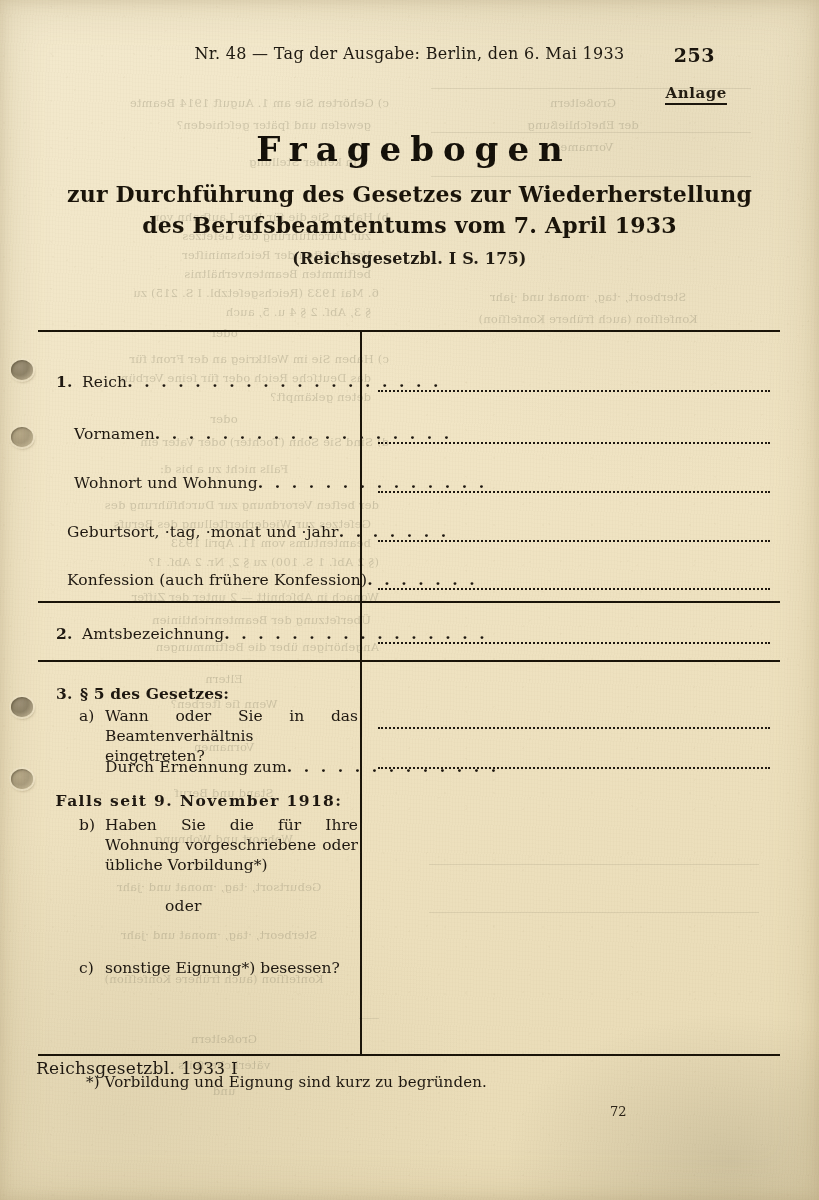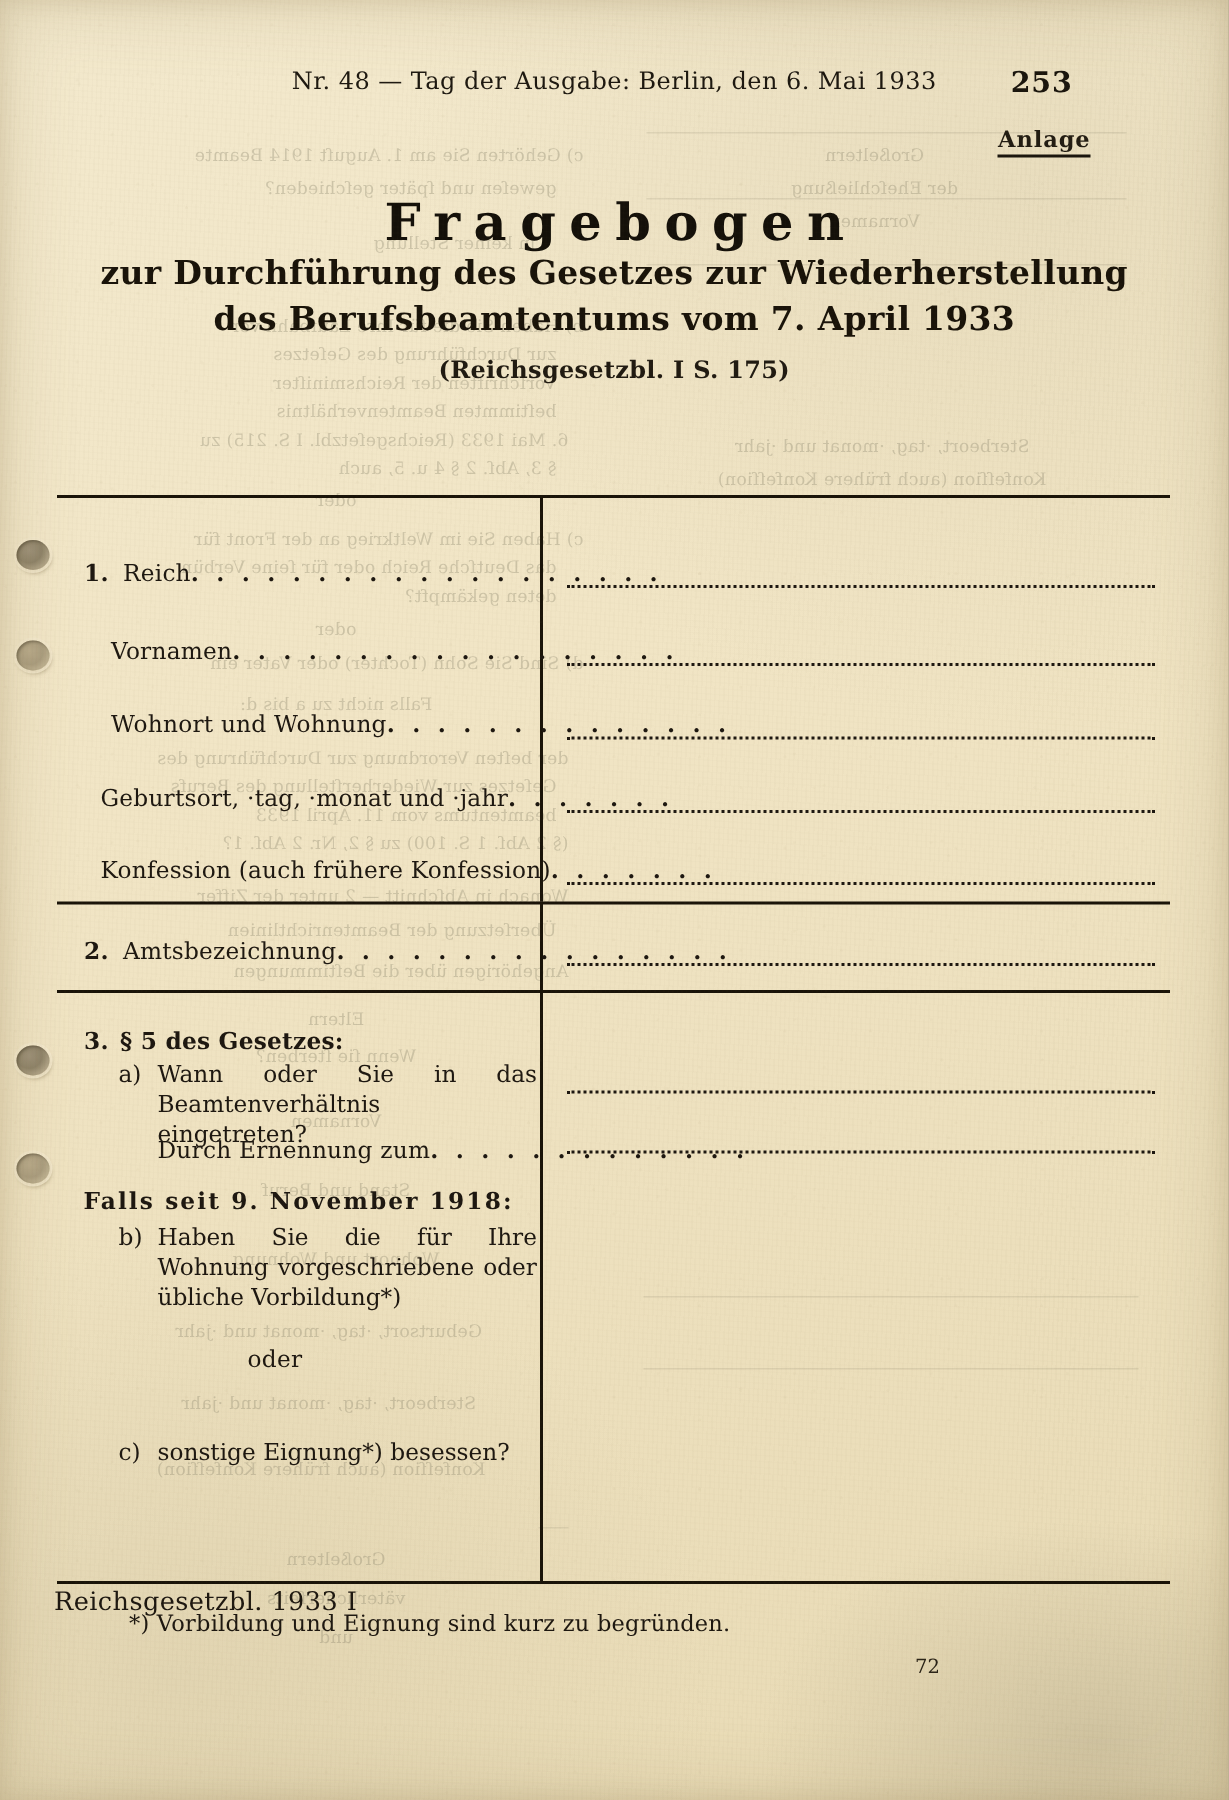--- a/index.html
+++ b/index.html
@@ -133,21 +133,21 @@
     text-align: center;
   }
   .title-sub1,
   .title-sub2 {
     font-size: 22px;
     font-weight: 800;
     line-height: 1.42;
     letter-spacing: 0.2px;
     color: #191309;
   }
-  .title-sub1 { }
+  .title-sub1 { margin-top: 12px; }
   .title-ref {
     font-size: 16px;
     font-weight: 600;
     margin-top: 7px;
     letter-spacing: 0.2px;
     color: #201a11;
   }
 
   
   .rule-h {

